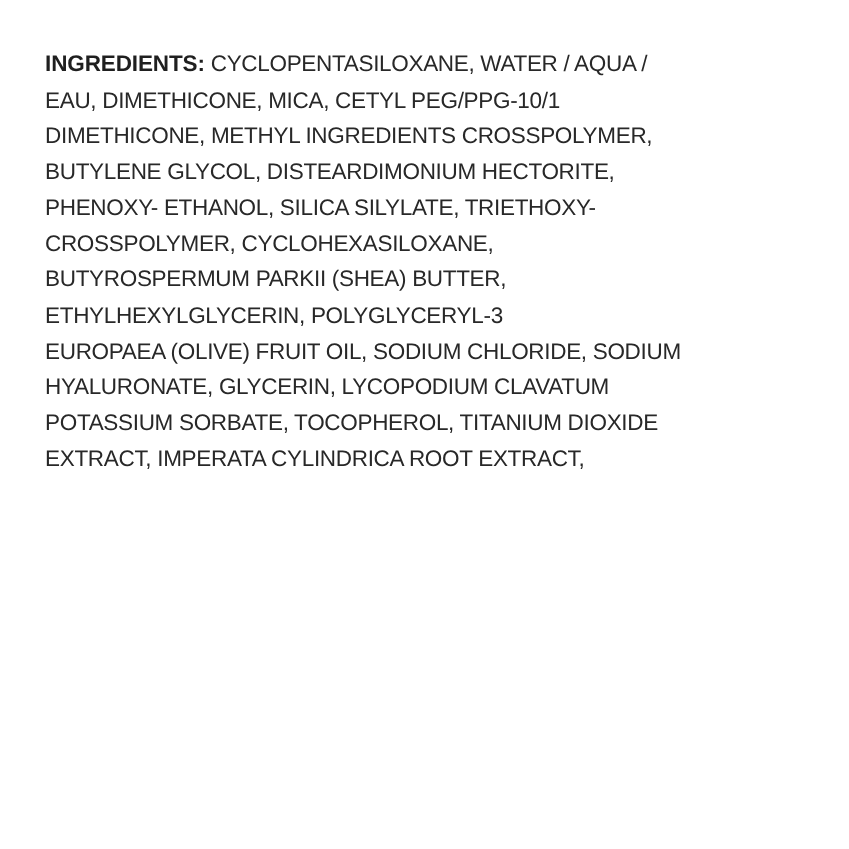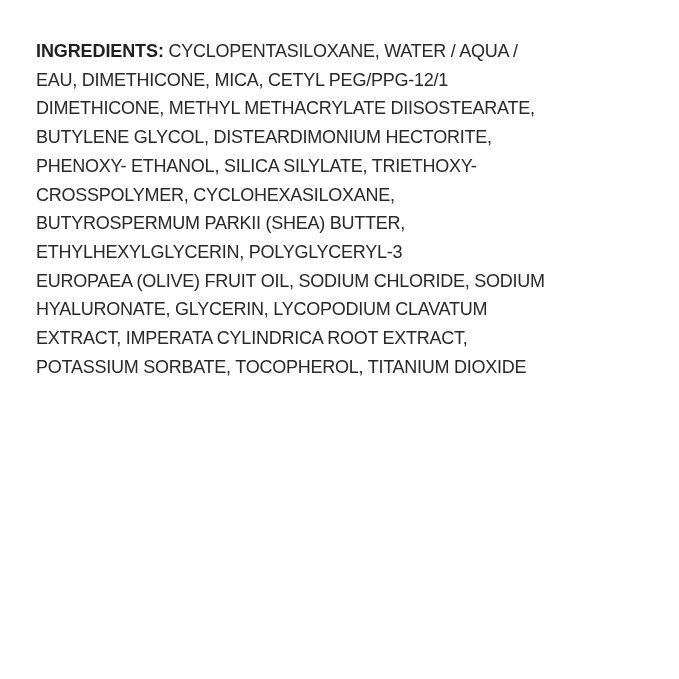--- a/index.html
+++ b/index.html
@@ -34,24 +34,24 @@
     font-weight: 700;
     letter-spacing: -0.1px;
     color: #1f1f1f;
   }
 </style>
 </head>
 <body>
 
 <div class="ingredients-block">
   <p class="ing-line"><span class="ing-heading">INGREDIENTS:</span><span> CYCLOPENTASILOXANE, WATER / AQUA /</span></p>
-  <p class="ing-line">EAU, DIMETHICONE, MICA, CETYL PEG/PPG-12/1</p>
-  <p class="ing-line">DIMETHICONE, METHYL METHACRYLATE DIISOSTEARATE,</p>
+  <p class="ing-line">EAU, DIMETHICONE, MICA, CETYL PEG/PPG-10/1</p>
+  <p class="ing-line">DIMETHICONE, METHYL INGREDIENTS CROSSPOLYMER,</p>
   <p class="ing-line">BUTYLENE GLYCOL, DISTEARDIMONIUM HECTORITE,</p>
   <p class="ing-line">PHENOXY- ETHANOL, SILICA SILYLATE, TRIETHOXY-</p>
   <p class="ing-line">CROSSPOLYMER, CYCLOHEXASILOXANE,</p>
   <p class="ing-line">BUTYROSPERMUM PARKII (SHEA) BUTTER,</p>
   <p class="ing-line">ETHYLHEXYLGLYCERIN, POLYGLYCERYL-3</p>
   <p class="ing-line">EUROPAEA (OLIVE) FRUIT OIL, SODIUM CHLORIDE, SODIUM</p>
   <p class="ing-line">HYALURONATE, GLYCERIN, LYCOPODIUM CLAVATUM</p>
+  <p class="ing-line">POTASSIUM SORBATE, TOCOPHEROL, TITANIUM DIOXIDE</p>
   <p class="ing-line">EXTRACT, IMPERATA CYLINDRICA ROOT EXTRACT,</p>
-  <p class="ing-line">POTASSIUM SORBATE, TOCOPHEROL, TITANIUM DIOXIDE</p>
 </div>
 
 </body></html>

